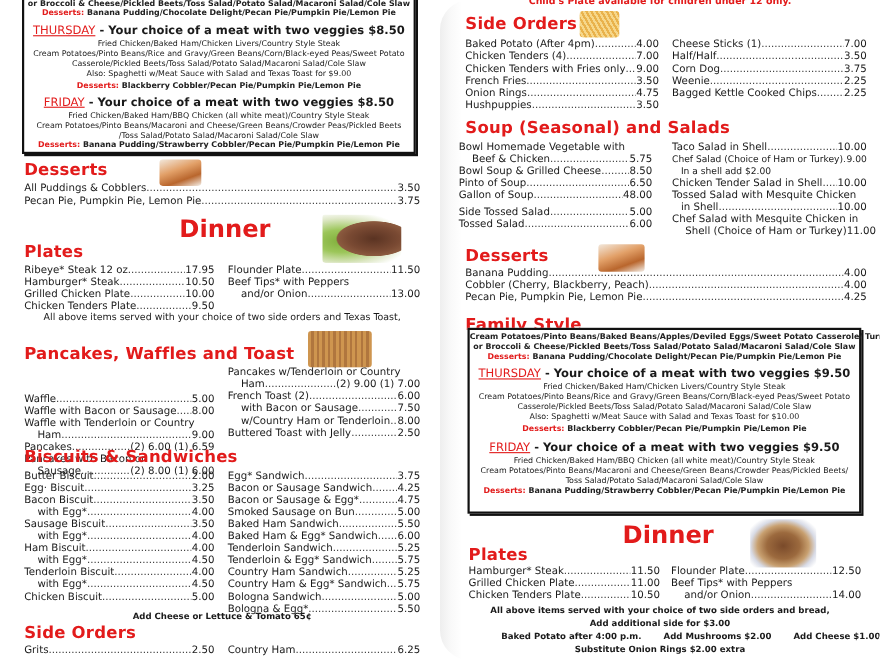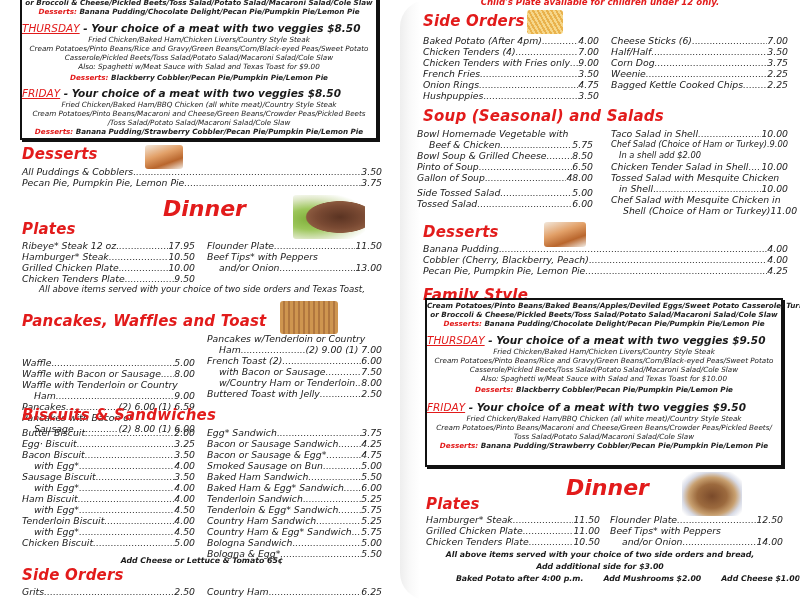--- a/index.html
+++ b/index.html
@@ -1,23 +1,23 @@
 <!DOCTYPE html>
 <html><head>
 <meta charset="utf-8">
 <style>
   html,body{margin:0;padding:0;}
   body{width:800px;height:600px;overflow:hidden;background:#fff;position:relative;font-family:"DejaVu Sans",sans-serif;color:#1a1a1a;}
-  .page{position:absolute;top:0;height:600px;overflow:hidden;font-style:italic;}
+  .page{position:absolute;top:0;height:600px;overflow:hidden;}
   #left{left:0;width:400px;}
   #right{left:400px;width:400px;background:linear-gradient(90deg,#eee 0,#f9f9f9 10px,#fff 20px);border-radius:27px;}
   .abs{position:absolute;}
   .box{position:absolute;border:2px solid #111;box-shadow:2px 2px 0 #111;background:#fff;}
   .bl{font-size:7.2px;text-align:center;line-height:9px;white-space:nowrap;color:#222;}
-  .dh{font-size:10.5px;font-weight:bold;line-height:13px;white-space:nowrap;}
+  .dh{font-size:10.5px;font-weight:bold;text-align:center;line-height:13px;white-space:nowrap;}
   .red{color:#e21b1b;}
   .h2{font-family:"DejaVu Sans",sans-serif;font-weight:bold;color:#e21b1b;font-size:15px;line-height:17px;white-space:nowrap;letter-spacing:0.2px;}
   .hdin{font-weight:bold;color:#e21b1b;font-size:22px;line-height:24px;white-space:nowrap;}
   .row{display:flex;font-size:9.3px;line-height:11px;white-space:nowrap;}
   .row .n{flex:0 0 auto;}
   .row .d{flex:1 1 auto;overflow:hidden;color:#333;}
   .row .d:after{content:"................................................................................................................................................";}
   .row .p{flex:0 0 auto;}
   .ind{padding-left:12px;}
   .note{font-size:7.8px;font-weight:bold;text-align:center;white-space:nowrap;line-height:10px;}
@@ -352,21 +352,21 @@
         <span class="p">4.75</span>
       </div>
     <div class="row">
         <span class="n">Hushpuppies </span>
         <span class="d"></span>
         <span class="p">3.50</span>
       </div>
   </div>
   <div class="col" style="left:211px;top:35px;width:177px;">
     <div class="row">
-        <span class="n">Cheese Sticks (6)</span>
+        <span class="n">Cheese Sticks (1)</span>
         <span class="d"></span>
         <span class="p">7.00</span>
       </div>
     <div class="row">
         <span class="n">Half/Half</span>
         <span class="d"></span>
         <span class="p">3.50</span>
       </div>
     <div class="row">
         <span class="n">Corn Dog</span>
@@ -544,13 +544,14 @@
         <span class="p">14.00</span>
       </div>
   </div>
   <div class="abs note" style="left:0;width:400px;top:550px;">All above items served with your choice of two side orders and bread,</div>
   <div class="abs note" style="left:0;width:400px;top:562px;">Add additional side for $3.00</div>
   <div class="abs note" style="left:0;width:400px;top:574px;display:flex;justify-content:center;gap:20px;padding-left:28px;">
     <span>Baked Potato after 4:00 p.m.</span>
     <span>Add Mushrooms $2.00</span>
     <span>Add Cheese $1.00</span>
   </div>
+  <div class="abs note" style="left:0;width:400px;top:586px;">Substitute Onion Rings $2.00 extra</div>
 </div>
 
 </body></html>

